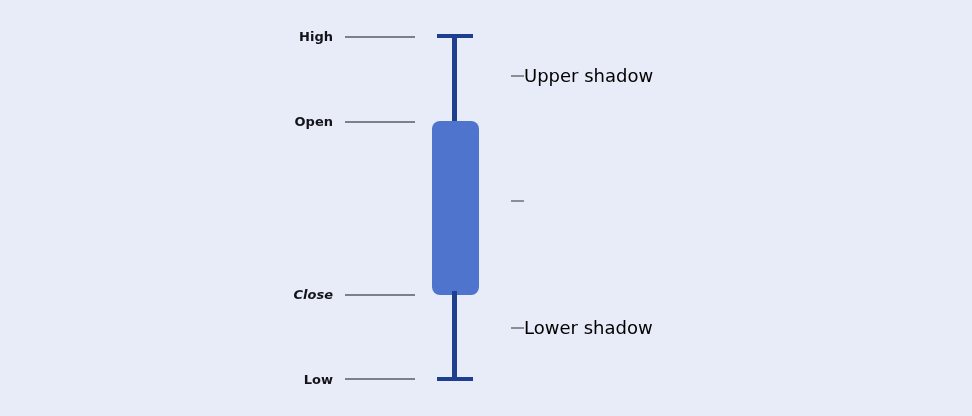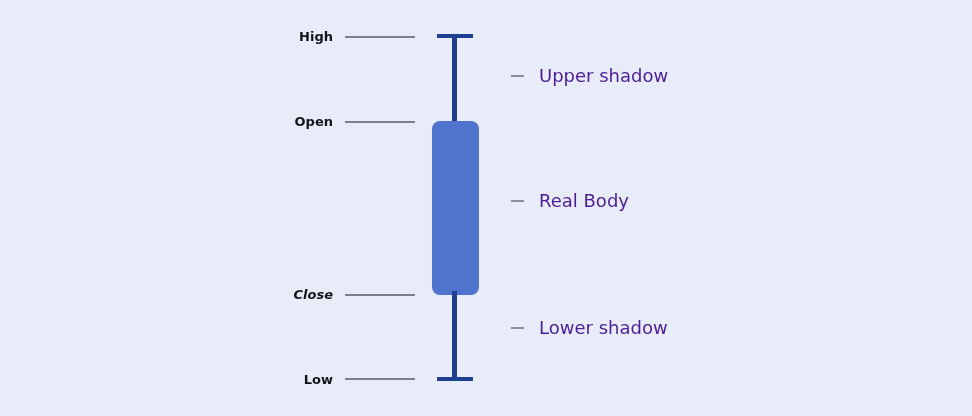--- a/index.html
+++ b/index.html
@@ -85,24 +85,23 @@
     transform: translateY(-50%);
     white-space: nowrap;
   }
   .annotation-dash {
     width: 13px;
     height: 2px;
     background: #8b8d99;
     flex: 0 0 auto;
   }
   .annotation-text {
-    margin-left: 15px;
     font-size: 18px;
     font-weight: 400;
-    color: #4c1d95;
+    color: #000000;
     line-height: 1;
   }
 </style>
 </head>
 <body>
 
 <div id="diagram">
 
   <div class="price-label" style="top:36px;">High</div>
   <div class="price-label" style="top:121px;">Open</div>
@@ -120,21 +119,20 @@
   <div class="wick wick-lower"></div>
   <div class="cap cap-low"></div>
 
   <div class="annotation" style="top:76px;">
     <span class="annotation-dash"></span>
     <span class="annotation-text">Upper shadow</span>
   </div>
 
   <div class="annotation" style="top:201px;">
     <span class="annotation-dash"></span>
-    <span class="annotation-text">Real Body</span>
   </div>
 
   <div class="annotation" style="top:328px;align-items:center;">
     <span class="annotation-dash"></span>
     <span class="annotation-text">Lower shadow</span>
   </div>
 
 </div>
 
 </body></html>

